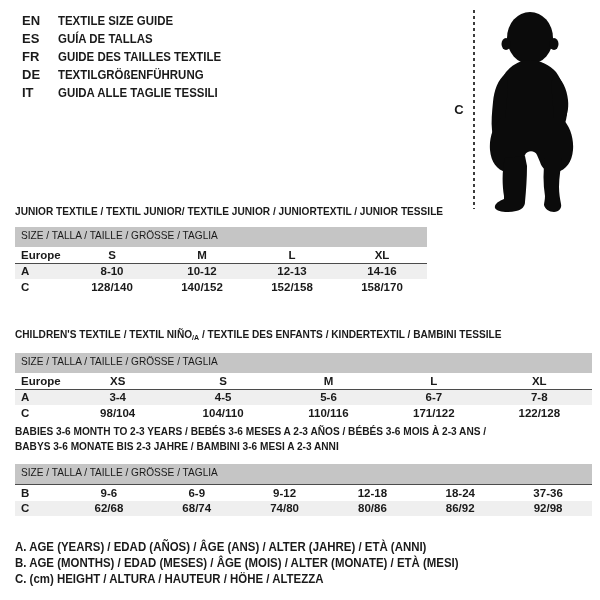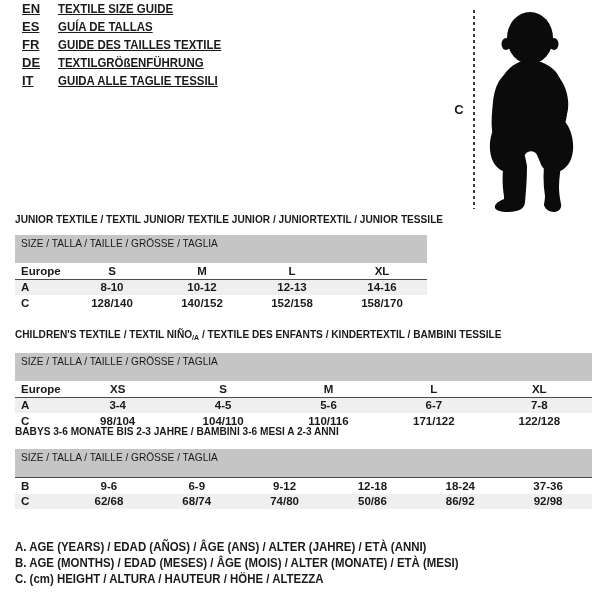--- a/index.html
+++ b/index.html
@@ -4,37 +4,37 @@
 <style>
   html,body{margin:0;padding:0;}
   body{
     width:600px;height:600px;position:relative;overflow:hidden;
     background:#ffffff;color:var(--ink,#1a1a1a);
     font-family:"Liberation Sans", sans-serif;
   }
   .abs{position:absolute;}
   .cond{display:inline-block;transform:scaleX(0.88);transform-origin:0 50%;white-space:nowrap;}
   
-  #lang{left:22px;top:0;text-decoration:underline;}
+  #lang{left:22px;top:12px;}
   .lang-row{display:flex;line-height:18px;font-weight:bold;font-size:13px;}
   .lang-code{width:36px;flex:0 0 36px;}
   
   #dash{left:473px;top:10px;width:2px;height:199px;
         background:repeating-linear-gradient(to bottom,#3c3c3c 0 3px,transparent 3px 6px);}
   #figc{left:451px;top:102px;width:16px;text-align:center;font-weight:bold;font-size:13px;}
   #baby{left:487px;top:8px;}
   
   .sec{left:15px;}
-  #sec1{top:212px;width:412px;}
+  #sec1{top:204px;width:412px;}
   #sec2{top:327px;width:577px;}
   #sec3{top:424px;width:577px;}
   .tbl-title{font-weight:bold;font-size:11.5px;line-height:15px;margin-bottom:8px;}
   #sec3 .tbl-title{margin-bottom:10px;}
   .subA{font-size:8px;vertical-align:-2px;}
-  .size-bar{background:var(--bar,#c5c5c5);height:28px;line-height:16px;padding-left:6px;font-size:11.5px;}
+  .size-bar{background:var(--bar,#c5c5c5);height:20px;line-height:16px;padding-left:6px;font-size:11.5px;}
   .size-bar.ruled{border-bottom:1.5px solid var(--rule,#4b4b4b);}
   table{border-collapse:collapse;table-layout:fixed;width:100%;font-size:11.5px;}
   td{height:15.5px;text-align:center;padding:0;font-weight:bold;}
   td.lbl{text-align:left;padding-left:6px;}
   tr.rule td{border-bottom:1.5px solid var(--rule,#4b4b4b);}
   tr.stripe td{background:var(--stripe,#efefef);}
   
   #foot{left:15px;top:539px;}
   .fn{font-weight:bold;font-size:13px;line-height:16px;}
   svg{display:block;}
@@ -162,20 +162,21 @@
       <td>110/116</td>
       <td>171/122</td>
       <td>122/128</td>
     </tr>
   </tbody>
     </table>
 </div>
 
 <div class="abs sec" id="sec3">
   <div class="tbl-title">
+    <div><span class="cond">BABIES 3-6 MONTH TO 2-3 YEARS / BEBÉS 3-6 MESES A 2-3 AÑOS / BÉBÉS 3-6 MOIS À 2-3 ANS /</span></div>
     <div><span class="cond">BABYS 3-6 MONATE BIS 2-3 JAHRE / BAMBINI 3-6 MESI A 2-3 ANNI</span></div>
   </div>
   <div class="size-bar ruled">
     <span class="cond">SIZE / TALLA / TAILLE / GRÖSSE / TAGLIA</span>
   </div>
   <table>
     <colgroup>
         <col style="width:50px">
         <col>
         <col>
@@ -192,21 +193,21 @@
       <td>9-12</td>
       <td>12-18</td>
       <td>18-24</td>
       <td>37-36</td>
     </tr>
     <tr class="stripe">
       <td class="lbl">C</td>
       <td>62/68</td>
       <td>68/74</td>
       <td>74/80</td>
-      <td>50/86</td>
+      <td>80/86</td>
       <td>86/92</td>
       <td>92/98</td>
     </tr>
   </tbody>
     </table>
 </div>
 
 <div class="abs" id="foot">
   <div class="fn"><span class="cond">A. AGE (YEARS) / EDAD (AÑOS) / ÂGE (ANS) / ALTER (JAHRE) / ETÀ (ANNI)</span></div>
   <div class="fn"><span class="cond">B. AGE (MONTHS) / EDAD (MESES) / ÂGE (MOIS) / ALTER (MONATE) / ETÀ (MESI)</span></div>

